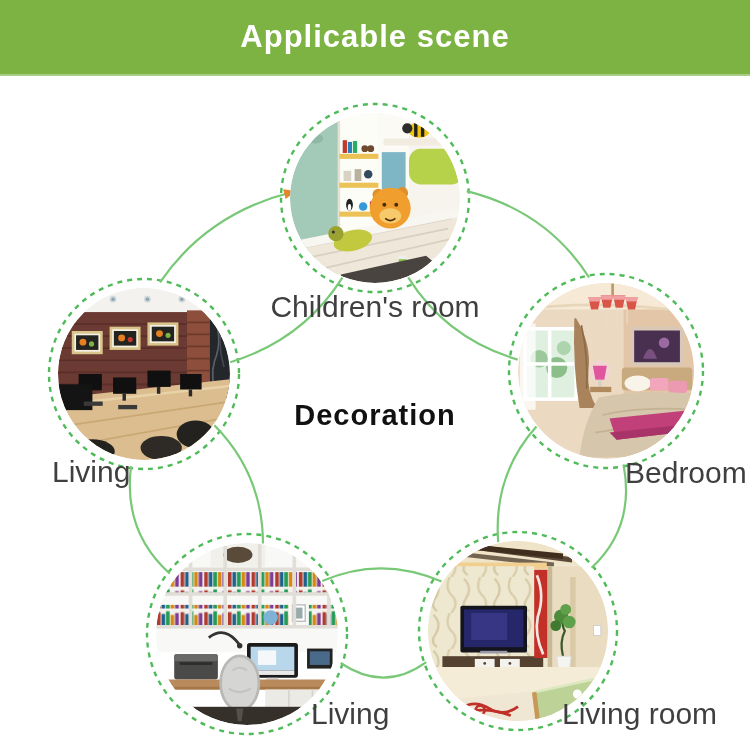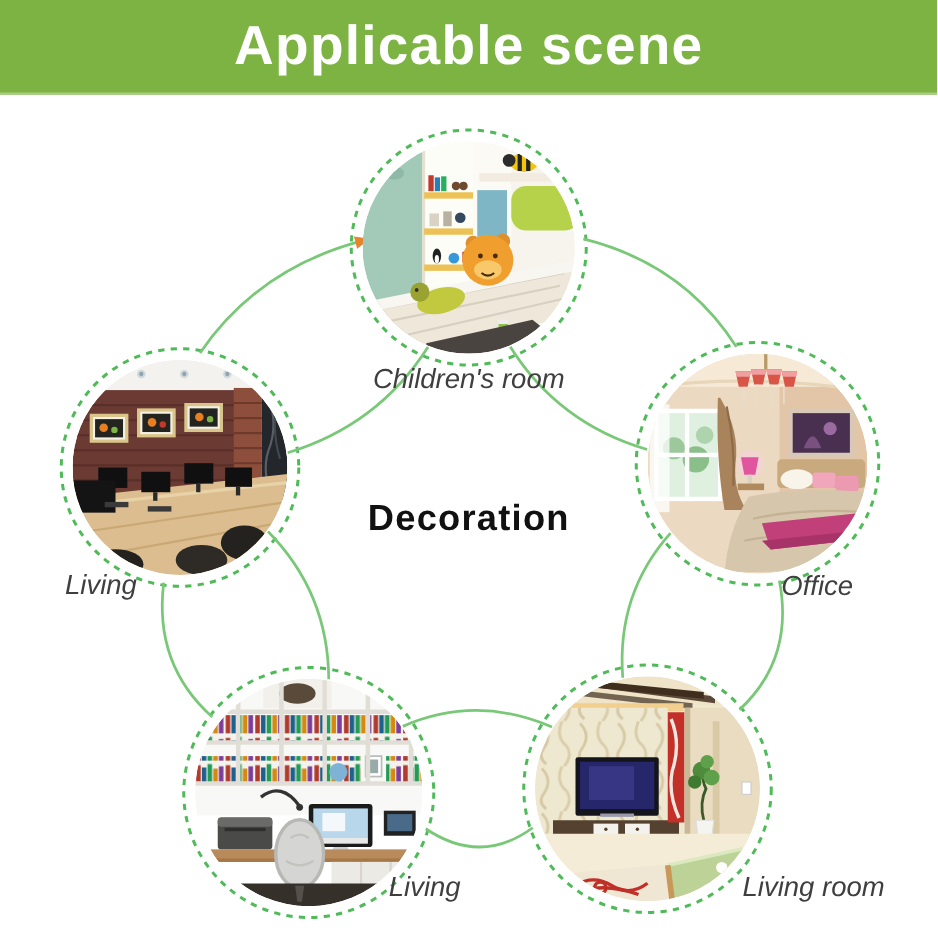--- a/index.html
+++ b/index.html
@@ -1,24 +1,24 @@
 <!DOCTYPE html>
 <html style="--banner-bg: #7cb342; --banner-fg: #ffffff; --label: #3f3f3f; --center: #111111;"><head>
 <meta charset="utf-8">
 <style>
   html,body{margin:0;padding:0;background:#fff;}
   .stage{position:relative;width:750px;height:750px;overflow:hidden;background:#fff;
          font-family:"Liberation Sans",sans-serif;}
   .banner{position:absolute;left:0;top:0;width:750px;height:74px;background:var(--banner-bg,#7cb342);
           border-bottom:2px solid rgba(255,255,255,.35);display:flex;align-items:center;justify-content:center;}
-  .banner h1{margin:17px;color:var(--banner-fg,#fff);font-size:44px;font-weight:bold;letter-spacing:1px;}
+  .banner h1{margin:17px;color:var(--banner-fg,#fff);font-size:31px;font-weight:bold;letter-spacing:1px;}
   #connector-svg{position:absolute;left:0;top:0;width:750px;height:750px;}
   .photo{position:absolute;border-radius:50%;overflow:hidden;}
   .photo svg{display:block;width:100%;height:100%;}
-  .node-label{position:absolute;color:var(--label,#3f3f3f);font-size:22px;white-space:nowrap;font-style:italic;}
+  .node-label{position:absolute;color:var(--label,#3f3f3f);font-size:30px;white-space:nowrap;}
   .node-label.centered{transform:translateX(-50%);}
   .center-title{position:absolute;left:375px;top:399px;transform:translateX(-50%);
                 color:var(--center,#111);font-size:29px;font-weight:bold;letter-spacing:1px;}
 </style>
 </head>
 <body>
 
 <div class="stage">
 
   <div class="banner">
@@ -340,19 +340,19 @@
         <path d="M118,168 L200,150 L200,200 L122,200 Z" fill="#b7cf8f" opacity="0.9"></path>
         <path d="M118,168 L200,150" stroke="#dce8c0" stroke-width="3"></path>
         <path d="M118,168 L122,200" stroke="#c89858" stroke-width="5"></path>
         <circle cx="166" cy="170" r="5" fill="#fff"></circle>
       </g>
     </svg>
   </div>
 
   <div class="node-label centered" style="left:375px;top:290px">Children's room</div>
   <div class="node-label" style="left:52px;top:455px">Living</div>
-  <div class="node-label" style="left:625px;top:456px">Office</div>
+  <div class="node-label" style="left:625px;top:456px">Bedroom</div>
   <div class="node-label" style="left:311px;top:697px">Living</div>
-  <div class="node-label" style="left:594px;top:697px">Living room</div>
+  <div class="node-label" style="left:562px;top:697px">Living room</div>
 
   <div class="center-title">Decoration</div>
 
 </div>
 
 </body></html>

